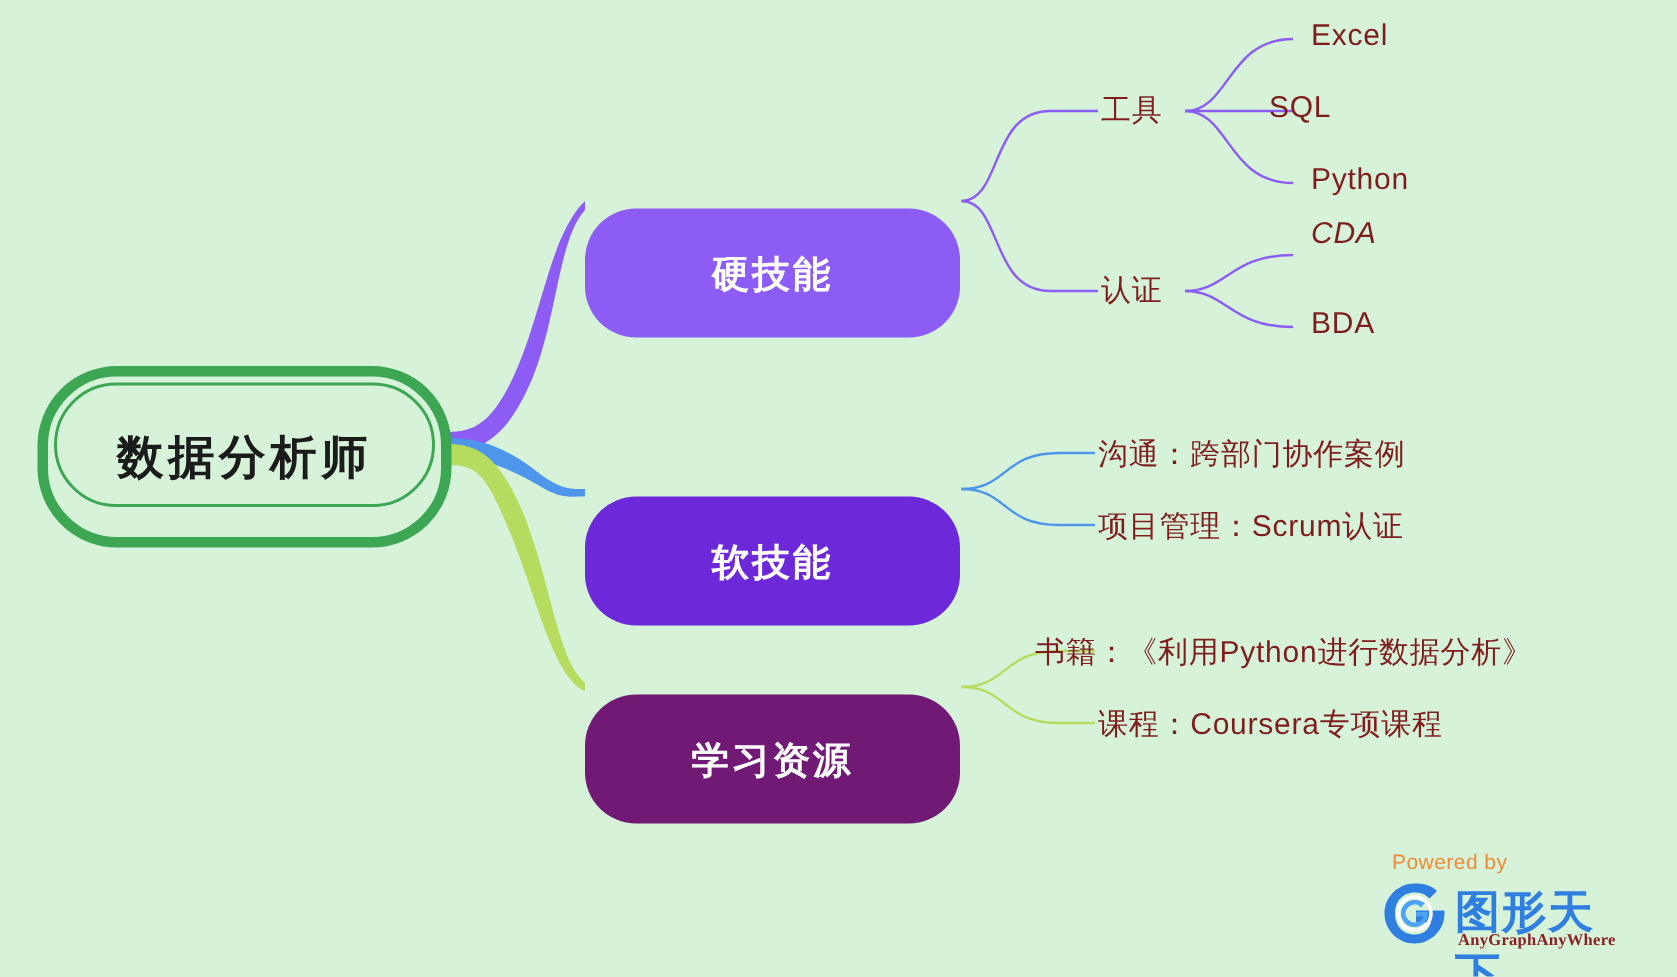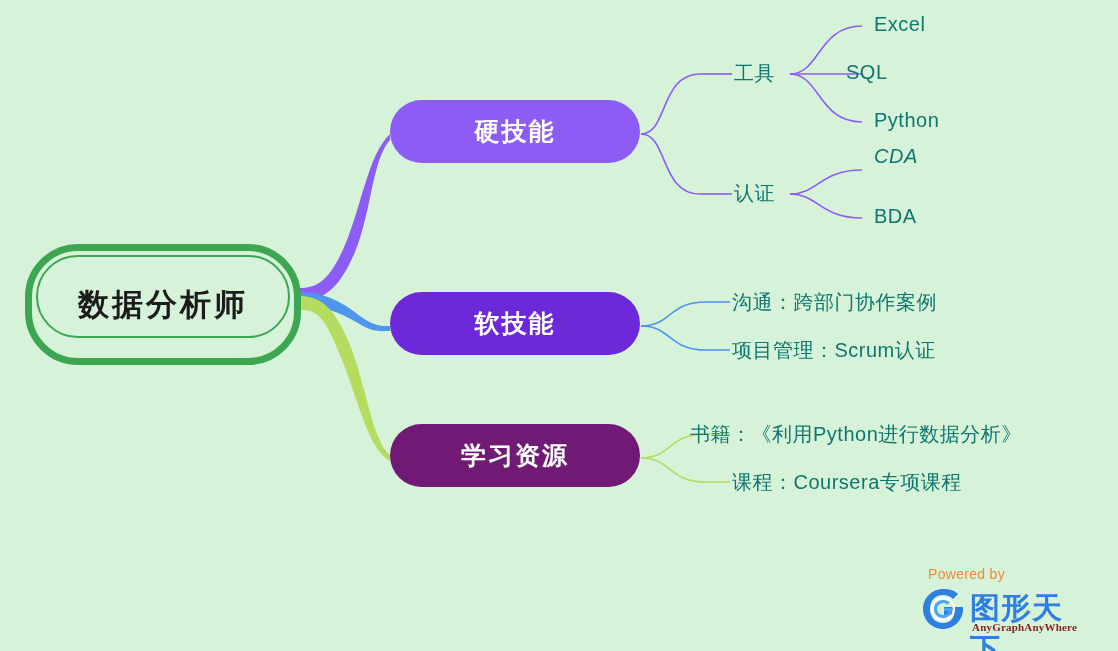--- a/index.html
+++ b/index.html
@@ -58,43 +58,44 @@
     top: 255px;
     width: 254px;
     height: 83px;
     border-radius: 42px;
     border: 2px solid #3da652;
     box-sizing: border-box;
     pointer-events: none;
   }
   .branch-node {
     width: 250px;
-    height: 63px;
+    height: 86px;
     border-radius: 34px;
     font-size: 25px;
+    margin-top: 39px;
   }
   .node-hard {
     left: 390px;
     top: 100px;
     background: #8c5cf5;
   }
   .node-soft {
     left: 390px;
     top: 292px;
     background: #6d28d9;
   }
   .node-learn {
     left: 390px;
     top: 424px;
     background: #701a75;
   }
   .leaf {
     position: absolute;
     font-size: 20px;
-    color: #0f766e;
+    color: #7f1d1d;
     white-space: nowrap;
     letter-spacing: 0.5px;
     font-weight: normal;
   }
   .leaf-mid { font-size: 20px; }
   .watermark {
     position: absolute;
     left: 920px;
     top: 566px;
     width: 160px;

